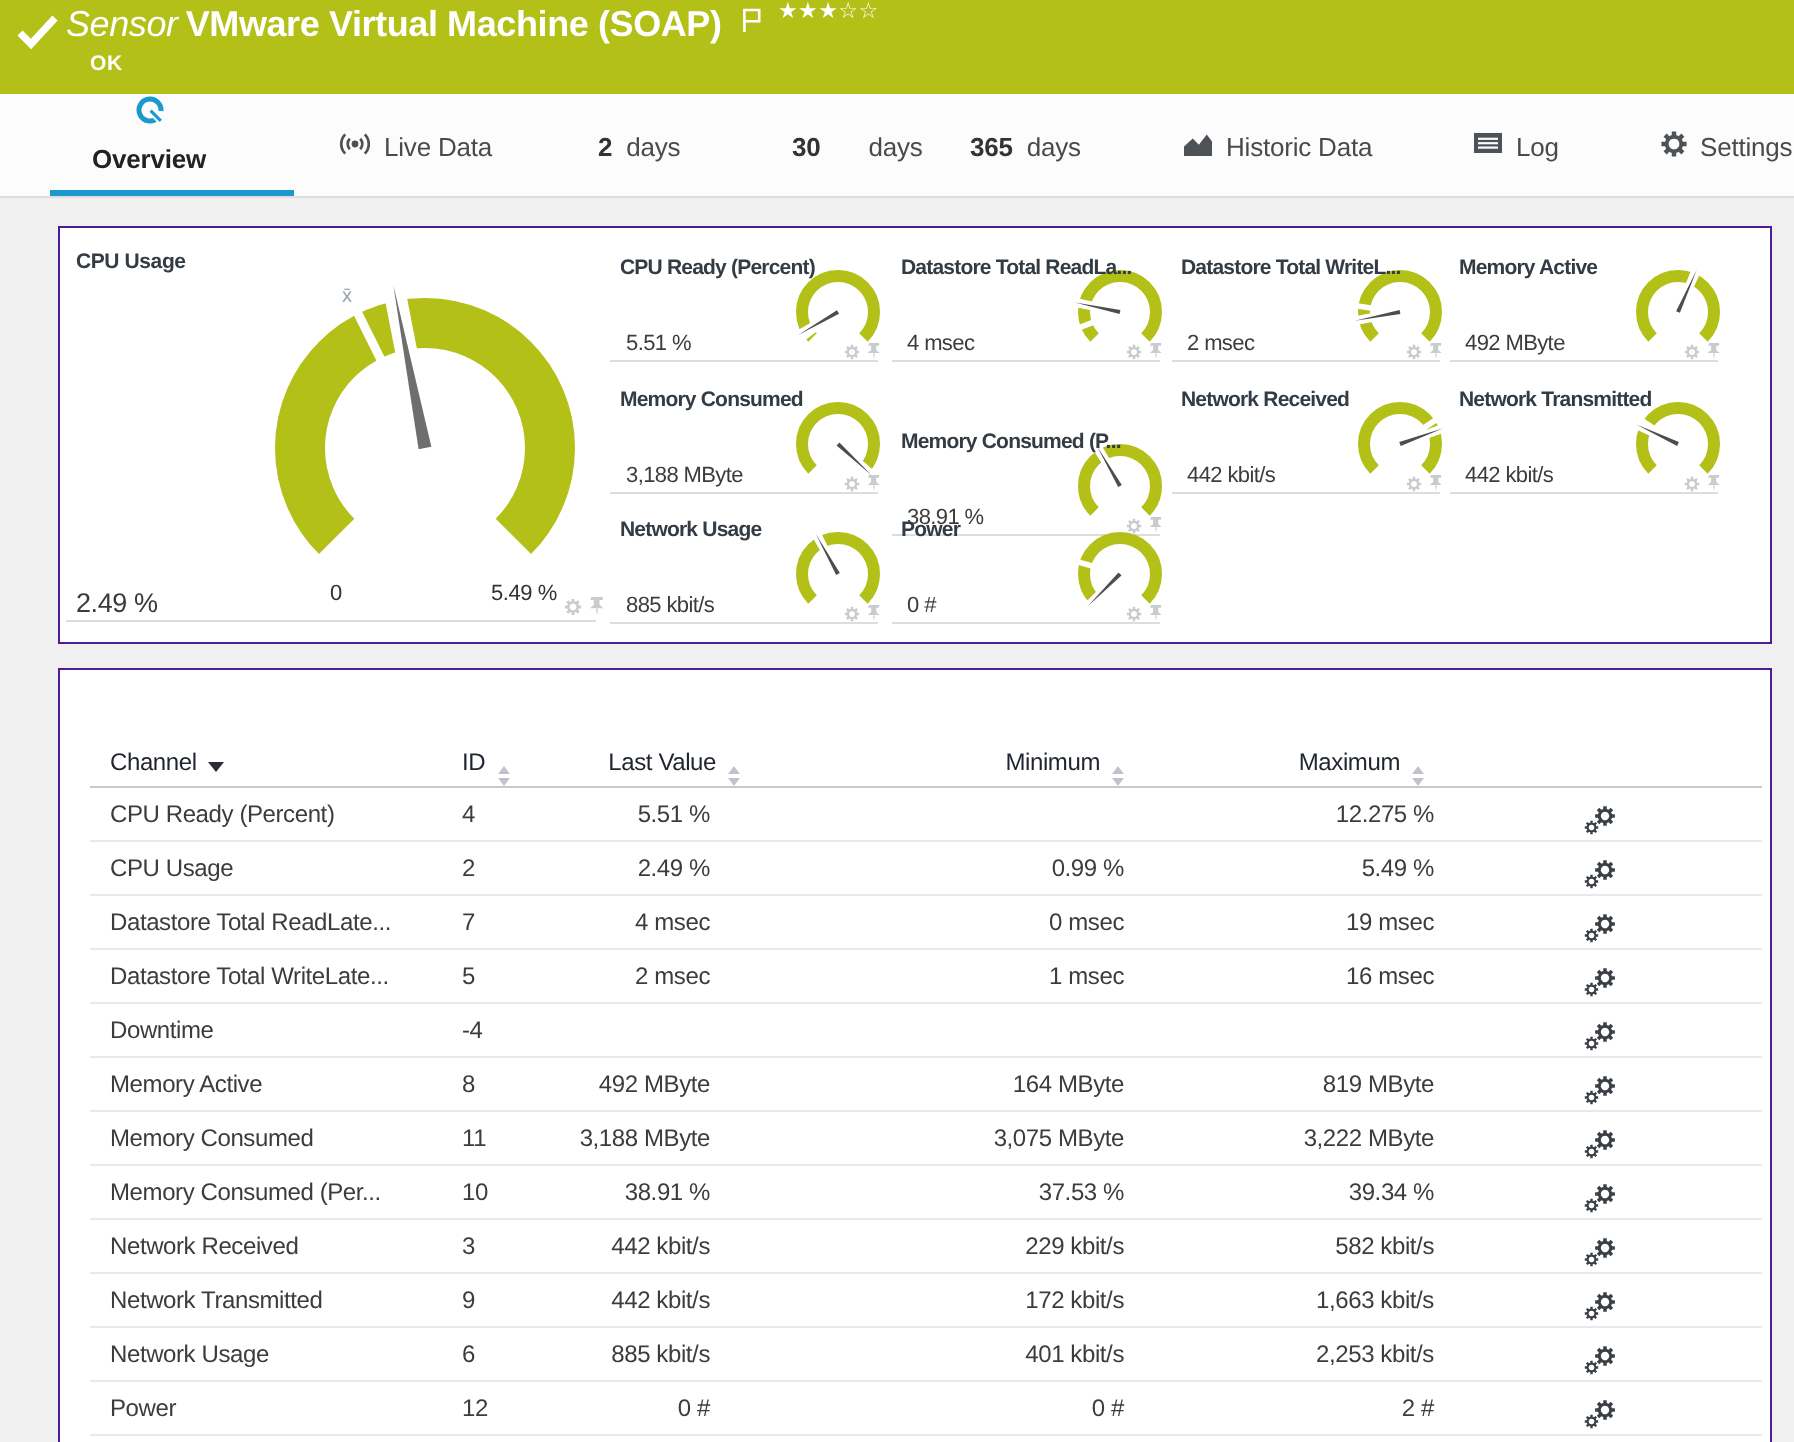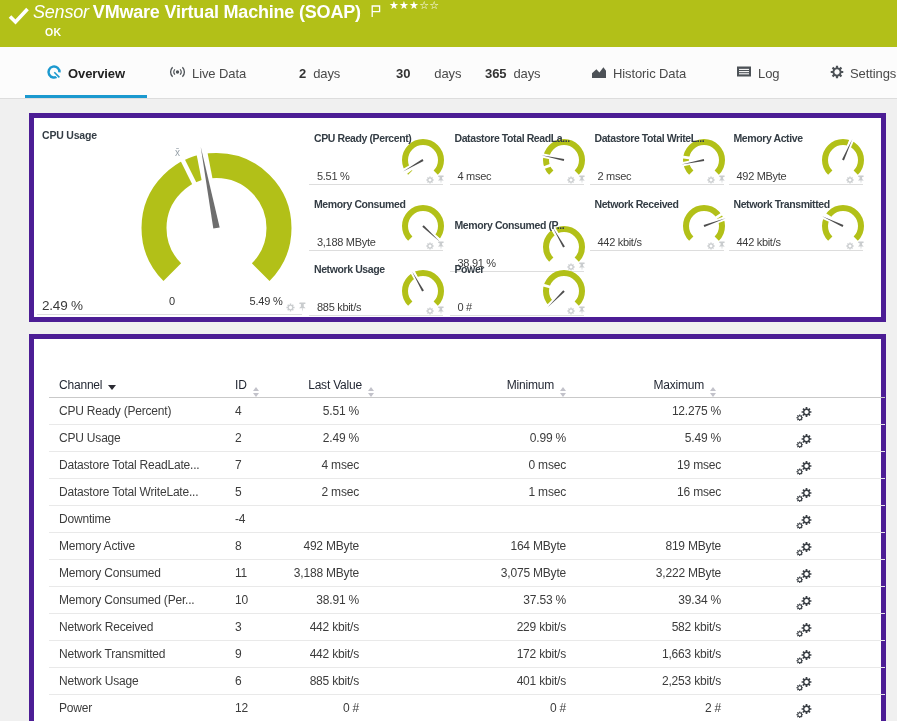--- a/index.html
+++ b/index.html
@@ -17,21 +17,21 @@
   .status-ok { position:absolute; left:45px; top:26px; font-size:10.5px; font-weight:700; letter-spacing:0.3px; }
 
   
   .tabbar { position:absolute; left:0; top:47px; width:897px; height:52px; background:#fcfcfc; border-bottom:1px solid #ddd; }
   .tab { position:absolute; top:0; height:52px; display:flex; align-items:center; gap:6px; font-size:13px; color:#4a4a4a; cursor:pointer; white-space:nowrap; letter-spacing:-0.1px; }
   .tab .num { font-weight:700; color:#333; margin-right:1px; }
   .tab.active { color:#222; font-weight:700; }
   .tab-underline { position:absolute; left:25px; top:48px; width:122px; height:3px; background:#1b99cf; }
 
   
-  .card { position:absolute; background:#fff; border:5px solid #4c1d95; }
+  .card { position:absolute; background:#fff; border:1px solid #4c1d95; }
   .card1 { left:29px; top:113px; width:857px; height:209px; }
   .card2 { left:29px; top:334px; width:857px; height:400px; }
 
   
   .bigcell-title { position:absolute; left:8px; top:11px; font-size:10.5px; font-weight:700; letter-spacing:-0.2px; color:#333c44; }
   .bigcell-value { position:absolute; left:8px; top:180px; font-size:13.5px; letter-spacing:-0.2px; color:#3a3a3a; }
   .big-gauge-svg { position:absolute; left:97px; top:28px; }
   .scale-min { position:absolute; left:100px; top:177px; width:76px; text-align:center; font-size:11px; color:#333; }
   .scale-max { position:absolute; left:168px; top:177px; width:128px; text-align:center; font-size:11px; letter-spacing:-0.2px; color:#333; }
   .avg-marker { position:absolute; left:141px; top:29px; font-size:10px; color:#98a2aa; }
@@ -97,21 +97,21 @@
     <svg width="13" height="13" viewBox="0 0 13 13">
         <path d="M1.2 12 V1 H8.6 V6.6 H1.2" fill="none" stroke="#fff" stroke-width="1.3"></path>
       </svg>
   </span>
   <span class="stars">★★★☆☆</span>
   <div class="status-ok">OK</div>
 </div>
 
 <div class="tabbar">
   <div class="tab-underline"></div>
-<div class="tab active" style="left: 46px;">
+<div class="tab active" style="left: 46px; flex-direction: column;">
       <span><svg width="16" height="16" viewBox="0 0 16 16">
           <path d="M11.89 11.89 A5.5 5.5 0 1 1 13.48 8.48" fill="none" stroke="#1b99cf" stroke-width="2.5"></path>
           <line x1="8" y1="8" x2="13.2" y2="13.2" stroke="#fcfcfc" stroke-width="3.6"></line>
           <line x1="8.3" y1="8.3" x2="13.4" y2="13.4" stroke="#1b99cf" stroke-width="1.6"></line>
         </svg></span>
       <span>Overview</span>
     </div>
     <div class="tab" style="left: 169px;">
       <span><svg width="17" height="14" viewBox="0 0 17 14">
           <circle cx="8.5" cy="7" r="1.7" fill="#4d5257"></circle>

